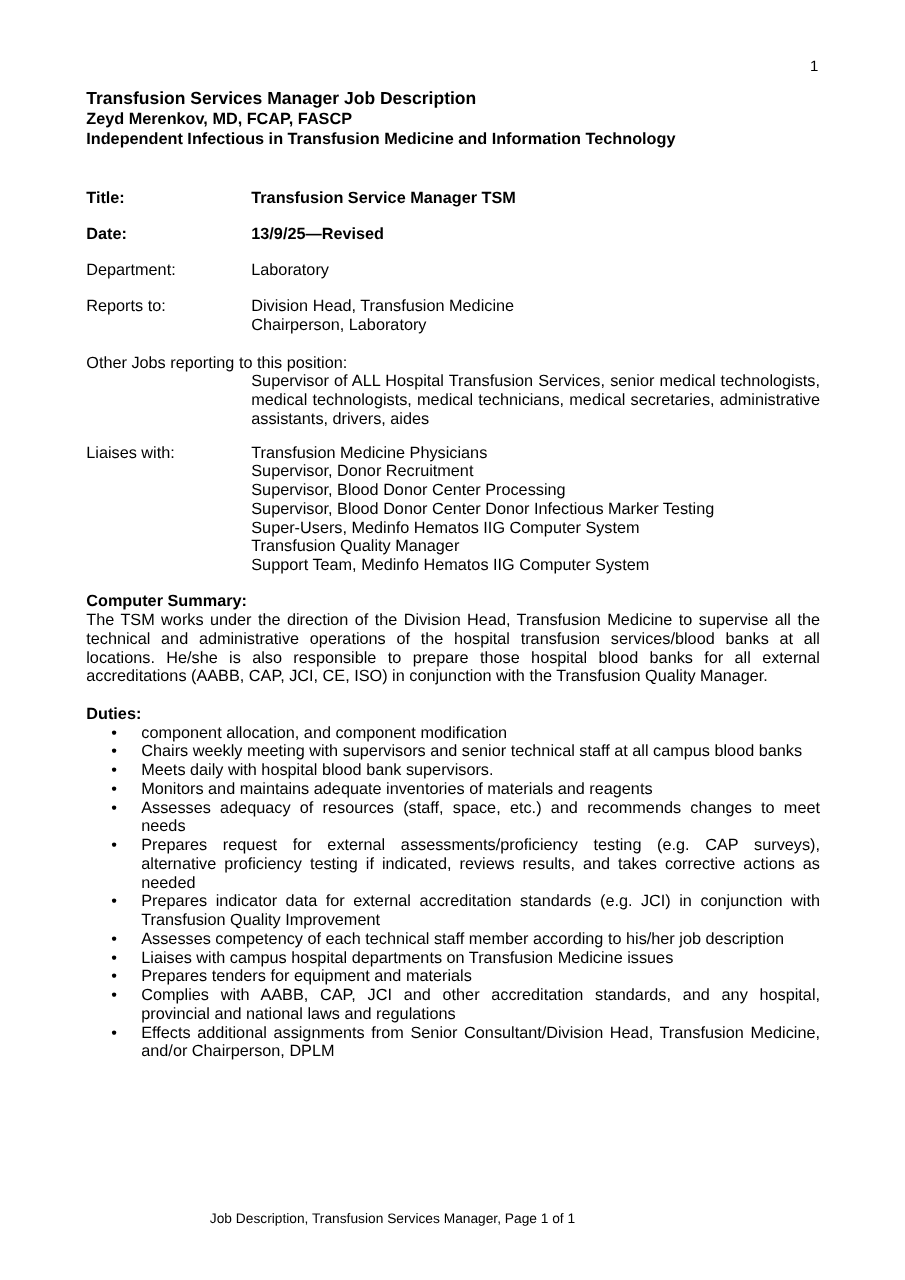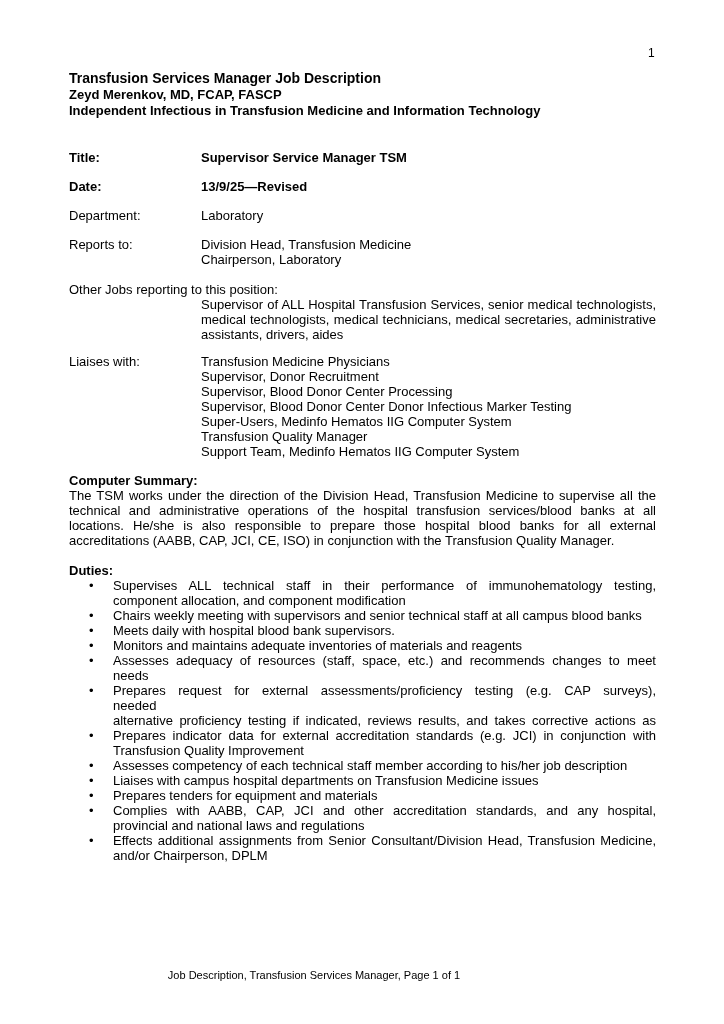--- a/index.html
+++ b/index.html
@@ -40,21 +40,21 @@
 <div class="page-num">1</div>
 
 <div class="header">
   <div class="h1">Transfusion Services Manager Job Description</div>
   <div class="h2">Zeyd Merenkov, MD, FCAP, FASCP</div>
   <div class="h2">Independent Infectious in Transfusion Medicine and Information Technology</div>
 </div>
 
 <div class="field bold" style="top:150px;">
   <span class="lbl">Title:</span>
-  <span class="val">Supervisor Service Manager TSM</span>
+  <span class="val">Transfusion Service Manager TSM</span>
 </div>
 
 <div class="field bold" style="top:179px;">
   <span class="lbl">Date:</span>
   <span class="val">13/9/25—Revised</span>
 </div>
 
 <div class="field" style="top:208px;">
   <span class="lbl">Department:</span>
   <span class="val">Laboratory</span>
@@ -96,21 +96,20 @@
     <span class="line">locations.  He/she is also responsible to prepare those hospital blood banks for all external</span>
     <span class="line last">accreditations (AABB, CAP, JCI, CE, ISO) in conjunction with the Transfusion Quality Manager.</span>
   </div>
 </div>
 
 <div class="duties">
   <div class="title">Duties:</div>
   <ul id="duties-list">
       <li>
         <span class="bullet">•</span>
-        <span class="line">Supervises ALL technical staff in their performance of immunohematology testing,</span>
         <span class="line last">component allocation, and component modification</span>
       </li>
       <li>
         <span class="bullet">•</span>
         <span class="line last">Chairs weekly meeting with supervisors and senior technical staff at all campus blood banks</span>
       </li>
       <li>
         <span class="bullet">•</span>
         <span class="line last">Meets daily with hospital blood bank supervisors.</span>
       </li>
@@ -119,22 +118,22 @@
         <span class="line last">Monitors and maintains adequate inventories of materials and reagents</span>
       </li>
       <li>
         <span class="bullet">•</span>
         <span class="line">Assesses adequacy of resources (staff, space, etc.) and recommends changes to meet</span>
         <span class="line last">needs</span>
       </li>
       <li>
         <span class="bullet">•</span>
         <span class="line">Prepares request for external assessments/proficiency testing (e.g. CAP surveys),</span>
+        <span class="line">alternative proficiency testing if indicated, reviews results, and takes corrective actions as</span>
         <span class="line last">needed</span>
-        <span class="line">alternative proficiency testing if indicated, reviews results, and takes corrective actions as</span>
       </li>
       <li>
         <span class="bullet">•</span>
         <span class="line">Prepares indicator data for external accreditation standards (e.g. JCI) in conjunction with</span>
         <span class="line last">Transfusion Quality Improvement</span>
       </li>
       <li>
         <span class="bullet">•</span>
         <span class="line last">Assesses competency of each technical staff member according to his/her job description</span>
       </li>

